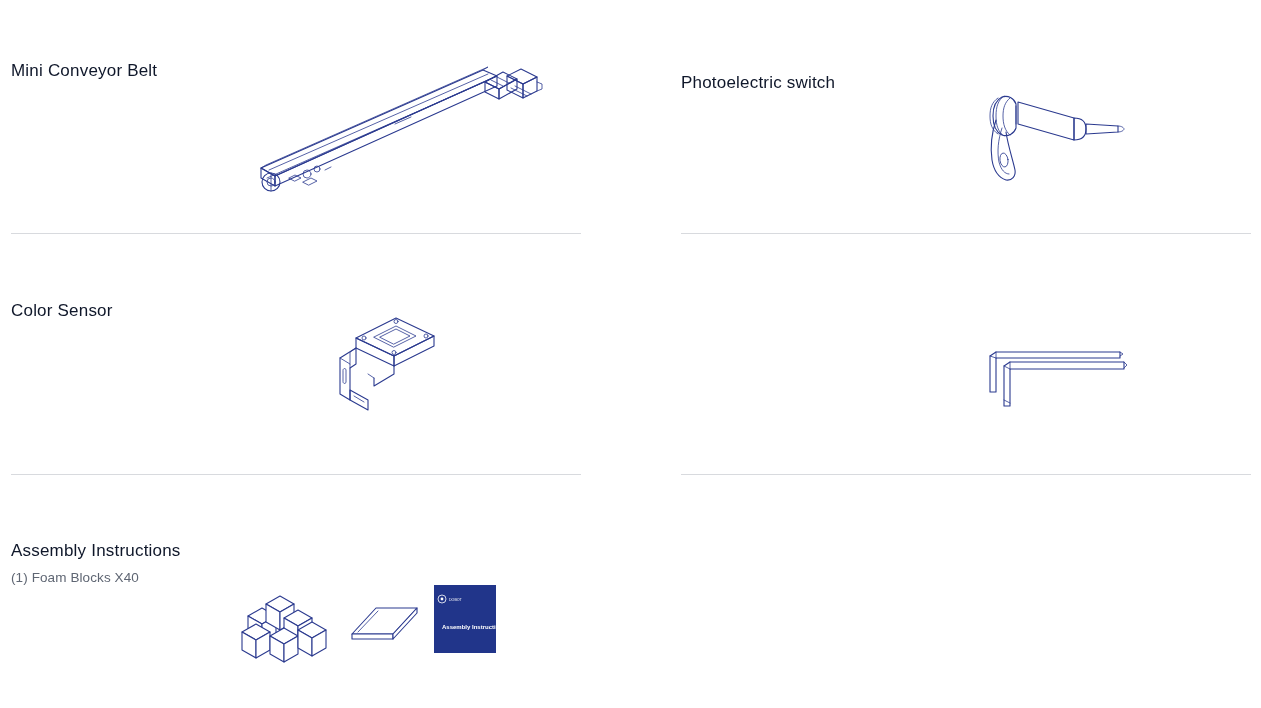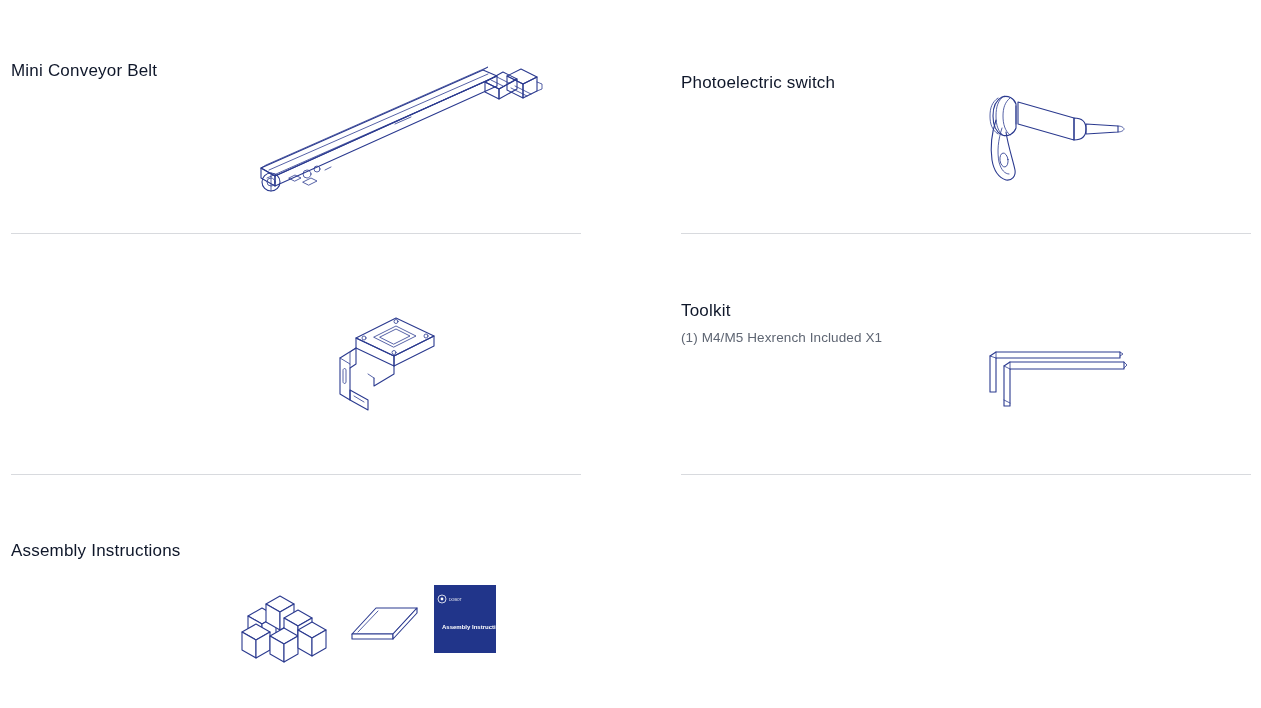--- a/index.html
+++ b/index.html
@@ -164,20 +164,23 @@
       <path class="mono-stroke" d="M18 40 C14 52 12 66 14 80 C16 92 22 98 28 100 C34 101 38 96 37 90 C35 80 30 66 28 52"></path>
       <path class="mono-stroke-thin" d="M24 48 C20 60 19 72 21 82 C23 90 27 94 31 94"></path>
       <ellipse class="mono-stroke-thin" cx="26" cy="80" rx="4" ry="7" transform="rotate(-8 26 80)"></ellipse>
 
       <path class="mono-stroke-thin" d="M38 26 L38 44"></path>
     </svg>
   </div>
 
   <div class="divider" style="left:681px; top:233px; width:570px;"></div>
 
+  <div class="cell" style="left:11px; top:300px; width:570px;">
+    <h2 class="cell-title">Color Sensor</h2>
+  </div>
 
   <div class="art" style="left:330px; top:308px;">
     <svg width="120" height="120" viewBox="0 0 120 120">
 
       <path class="mono-stroke" d="M26 30 L66 10 L104 28 L64 48 Z"></path>
       <path class="mono-stroke" d="M26 30 L26 40 L64 58 L64 48 Z"></path>
       <path class="mono-stroke" d="M64 48 L104 28 L104 38 L64 58 Z"></path>
 
       <path class="mono-stroke-thin" d="M44 29 L66 18 L86 28 L64 39 Z"></path>
       <path class="mono-stroke-thin" d="M50 29 L66 21 L80 28 L64 36 Z"></path>
@@ -196,26 +199,20 @@
       <path class="mono-stroke" d="M20 92 L38 102 L38 92 L20 82 Z"></path>
       <path class="mono-stroke-thin" d="M24 88 L34 94"></path>
 
       <path class="mono-stroke" d="M64 58 L64 66 L44 78 L44 70"></path>
       <path class="mono-stroke-thin" d="M44 70 L38 66"></path>
     </svg>
   </div>
 
   <div class="divider" style="left:11px; top:474px; width:570px;"></div>
 
-  <div class="cell" style="left:681px; top:300px; width:570px;">
-    <h2 class="cell-title">Toolkit</h2>
-    <ul class="cell-list">
-      <li>(1) M4/M5 Hexrench Included X1</li>
-    </ul>
-  </div>
 
   <div class="art" style="left:982px; top:344px;">
     <svg width="160" height="62" viewBox="0 0 160 62">
 
       <path class="mono-stroke" d="M8 12 L14 8 L138 8 L138 14 L14 14 L14 48 L8 48 Z"></path>
       <path class="mono-stroke-thin" d="M8 12 L14 14"></path>
       <path class="mono-stroke-thin" d="M14 8 L14 14"></path>
       <path class="mono-stroke-thin" d="M138 8 L141 10 L138 12"></path>
 
       <path class="mono-stroke" d="M22 22 L28 18 L142 18 L142 25 L28 25 L28 62 L22 62 Z"></path>
@@ -224,20 +221,21 @@
       <path class="mono-stroke-thin" d="M142 18 L145 21 L142 24"></path>
       <path class="mono-stroke-thin" d="M22 56 L28 59"></path>
     </svg>
   </div>
 
   <div class="divider" style="left:681px; top:474px; width:570px;"></div>
 
   <div class="cell" style="left:11px; top:540px; width:620px;">
     <h2 class="cell-title">Assembly Instructions</h2>
     <ul class="cell-list">
+      <li>(1) Foam Blocks X40</li>
     </ul>
   </div>
 
   <div class="art" style="left:236px; top:582px;">
     <svg width="275" height="85" viewBox="0 0 275 85">
 
       <g>
 
         <path class="fill-white" d="M12 34 L26 26 L40 34 L26 42 Z"></path>
         <path class="fill-white" d="M12 34 L12 52 L26 60 L26 42 Z"></path>

